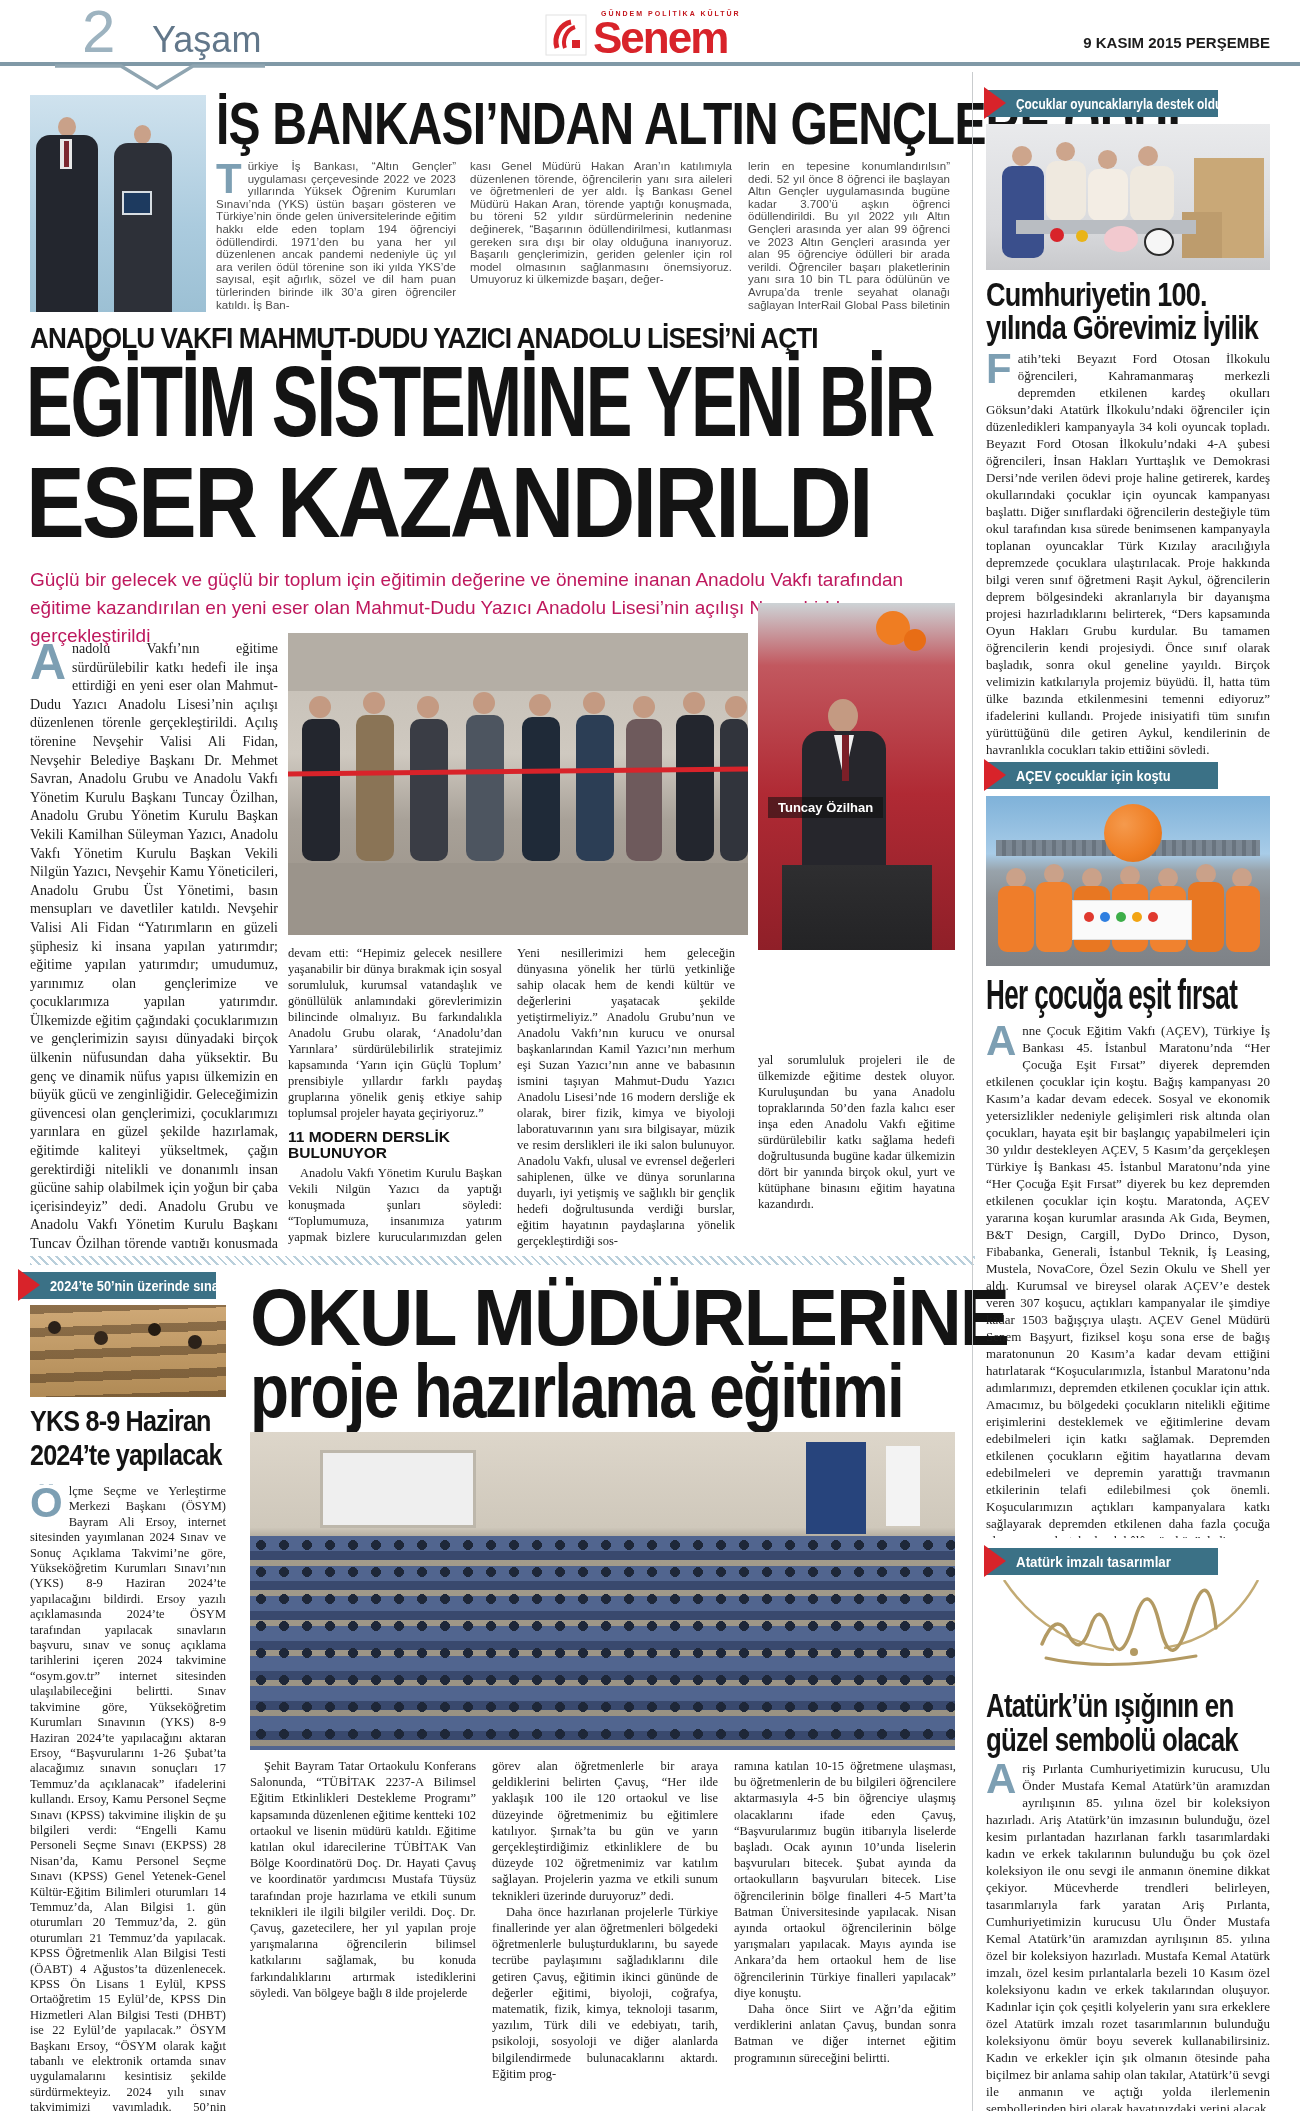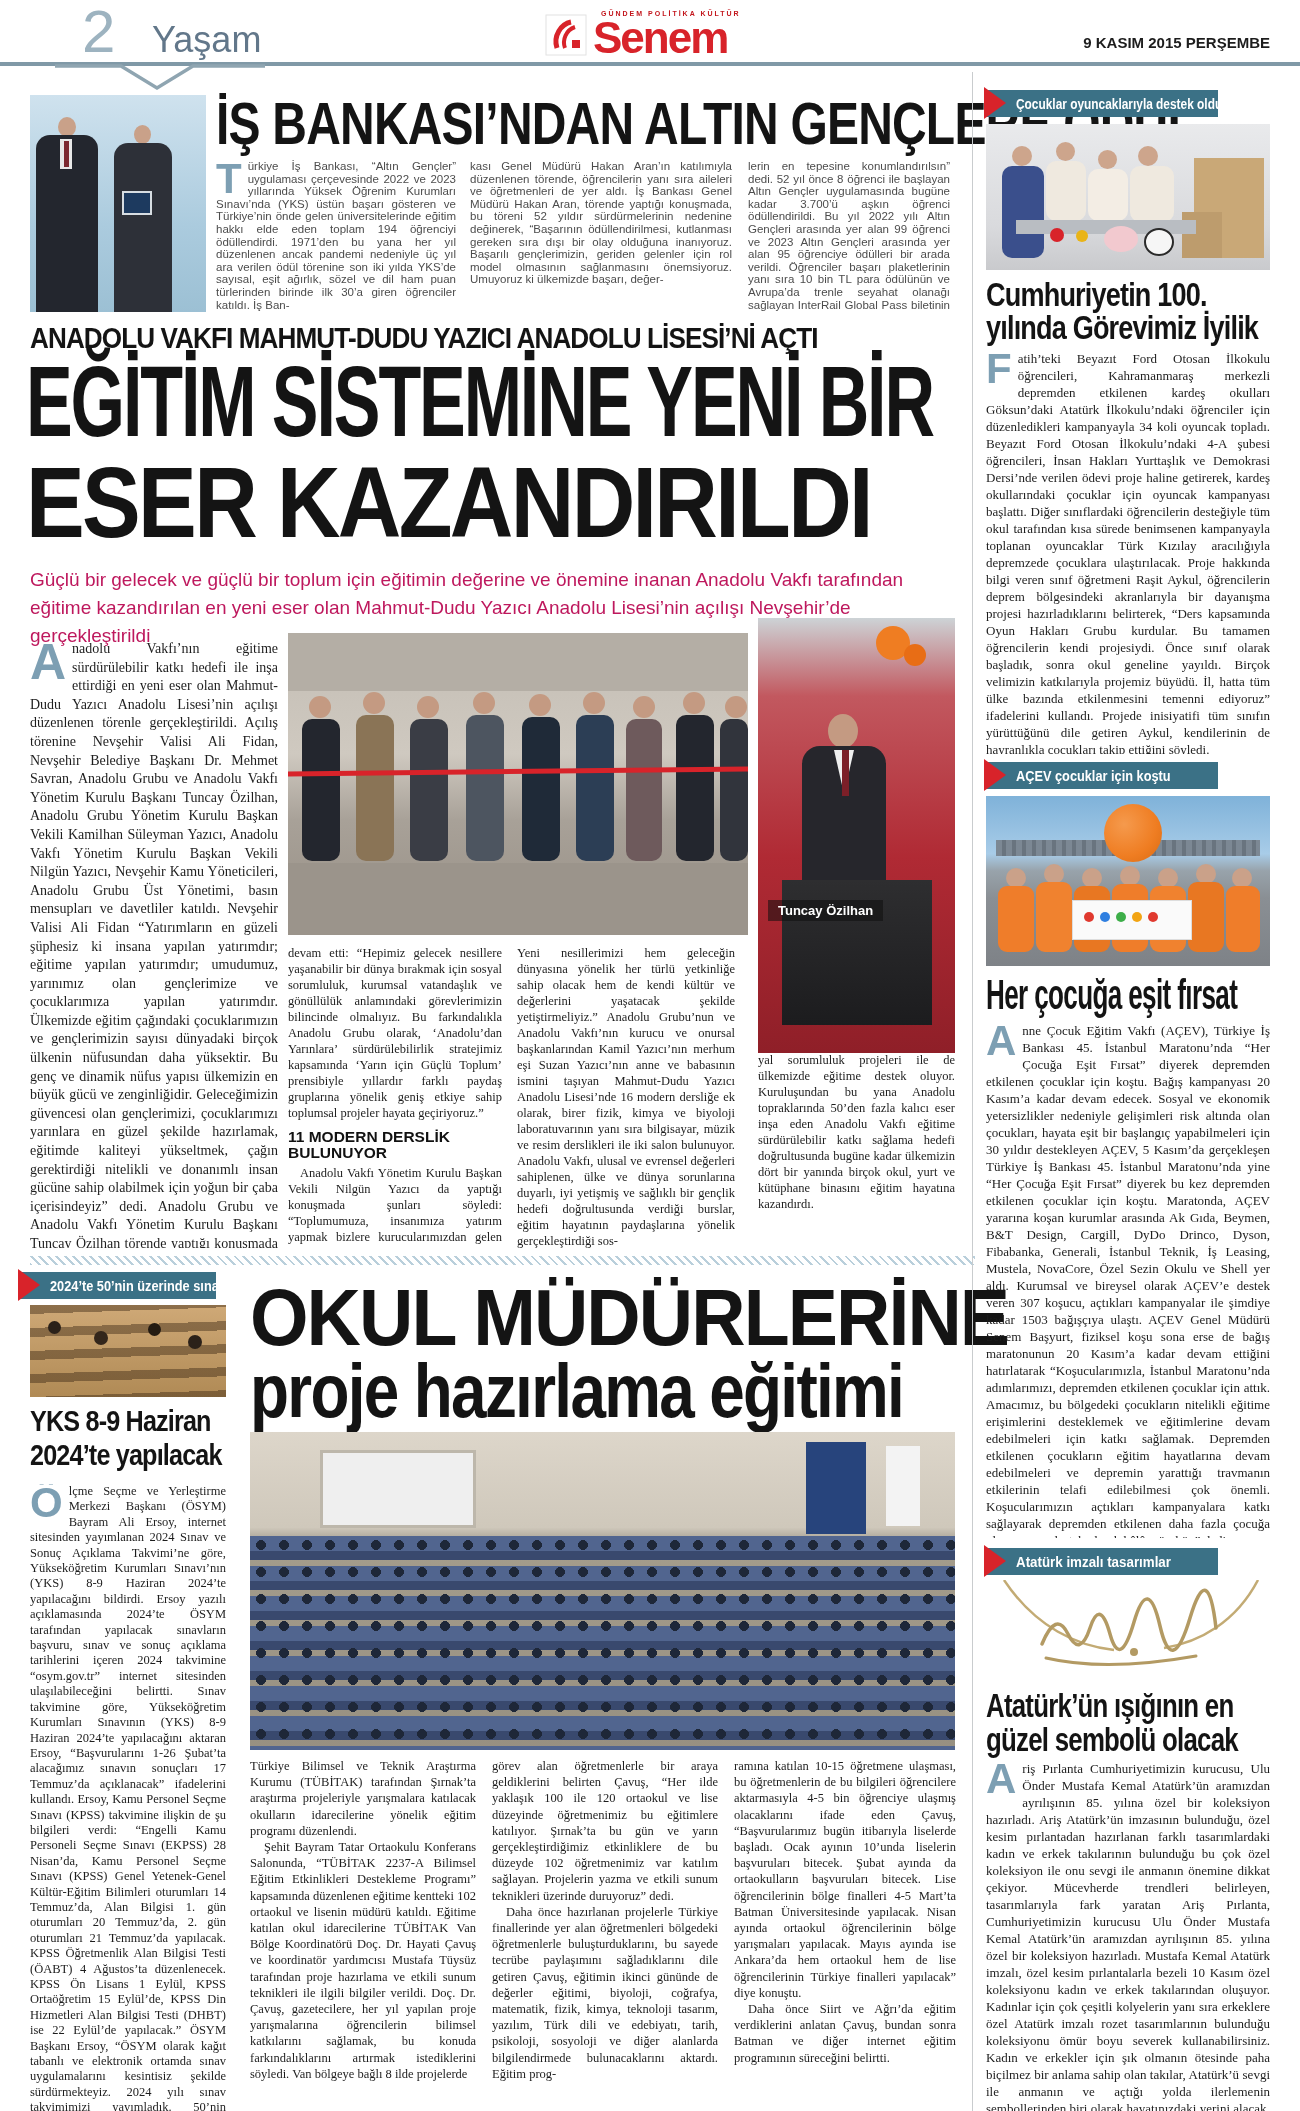--- a/index.html
+++ b/index.html
@@ -115,21 +115,21 @@
       <circle cx="406" cy="70" r="11" fill="#c49a82"></circle>
         <rect x="388" y="82" width="38" height="146" rx="10" fill="#23262e"></rect>
       <circle cx="448" cy="74" r="11" fill="#c49a82"></circle>
         <rect x="432" y="86" width="28" height="142" rx="10" fill="#31343c"></rect>
     </g>
     <rect x="0" y="136" width="460" height="5" fill="#d8232a" transform="rotate(-0.6 230 138)"></rect>
     <rect x="0" y="230" width="460" height="72" fill="#9b948b"></rect>
   </svg>
 </div>
 
-<div class="ph" style="left:758px;top:618px;width:197px;height:435px;background:linear-gradient(180deg,#cdd3d6 0%,#c2585f 18%,#b02a34 55%,#8f1f28 100%)">
+<div class="ph" style="left:758px;top:603px;width:197px;height:347px;background:linear-gradient(180deg,#cdd3d6 0%,#c2585f 18%,#b02a34 55%,#8f1f28 100%)">
   <div class="abs" style="left:118px;top:8px;width:34px;height:34px;border-radius:50%;background:#ef7d22"></div>
   <div class="abs" style="left:146px;top:26px;width:22px;height:22px;border-radius:50%;background:#e86d15"></div>
   <div class="abs" style="left:70px;top:96px;width:30px;height:34px;border-radius:50%;background:#c49a82"></div>
   <div class="abs" style="left:44px;top:128px;width:84px;height:160px;border-radius:18px 18px 0 0;background:#26262c"></div>
   <div class="abs" style="left:76px;top:132px;width:20px;height:44px;background:#efefef;clip-path:polygon(0 0,100% 0,50% 100%)"></div>
   <div class="abs" style="left:84px;top:132px;width:7px;height:46px;background:#7c1f28"></div>
   <div class="abs" style="left:24px;top:262px;width:150px;height:145px;background:linear-gradient(180deg,#2e2e30,#1c1c1e)"></div>
   <div class="cap" style="bottom:132px">Tuncay Özilhan</div>
 </div>
 
@@ -176,21 +176,20 @@
 <div class="ph" style="left:250px;top:1432px;width:705px;height:318px;background:linear-gradient(180deg,#ddd6ca 0%,#cfc8bb 30%,#a9a396 34%,#8e8a80 100%)">
   <div class="abs" style="left:70px;top:18px;width:150px;height:72px;background:#efefef;border:3px solid #bdb7ab"></div>
   <div class="abs" style="left:556px;top:10px;width:60px;height:92px;background:#27447c"></div>
   <div class="abs" style="left:636px;top:14px;width:34px;height:80px;background:#f3f3f3"></div>
   <div class="abs" style="left:0;top:104px;width:705px;height:214px;background:
       radial-gradient(circle 7px at 11px 9px, #1e2738 70%, rgba(0,0,0,0) 71%),
       repeating-linear-gradient(180deg, #51658f 0 15px, #39496e 15px 24px, rgba(160,150,130,.5) 24px 30px);
       background-size:23px 27px, auto"></div>
 </div>
 <div class="abs serif jtxt" style="left:250px;top:1758px;width:226px;height:353px;font-size:12.5px;line-height:16.2px;color:#1d1d1d">
-  <p style="margin:0">Türkiye Bilimsel ve Teknik Araştırma Kurumu (TÜBİTAK) tarafından Şırnak’ta araştırma projeleriyle yarışmalara katılacak okulların idarecilerine yönelik eğitim programı düzenlendi.</p>
   <p style="margin:0;text-indent:14px">Şehit Bayram Tatar Ortaokulu Konferans Salonunda, “TÜBİTAK 2237-A Bilimsel Eğitim Etkinlikleri Destekleme Programı” kapsamında düzenlenen eğitime kentteki 102 ortaokul ve lisenin müdürü katıldı. Eğitime katılan okul idarecilerine TÜBİTAK Van Bölge Koordinatörü Doç. Dr. Hayati Çavuş ve koordinatör yardımcısı Mustafa Tüysüz tarafından proje hazırlama ve etkili sunum teknikleri ile ilgili bilgiler verildi. Doç. Dr. Çavuş, gazetecilere, her yıl yapılan proje yarışmalarına öğrencilerin bilimsel katkılarını sağlamak, bu konuda farkındalıklarını artırmak istediklerini söyledi. Van bölgeye bağlı 8 ilde projelerde</p>
 </div>
 <div class="abs serif jtxt" style="left:492px;top:1758px;width:226px;height:353px;font-size:12.5px;line-height:16.2px;color:#1d1d1d">
   <p style="margin:0">görev alan öğretmenlerle bir araya geldiklerini belirten Çavuş, “Her ilde yaklaşık 100 ile 120 ortaokul ve lise düzeyinde öğretmenimiz bu eğitimlere katılıyor. Şırnak’ta bu gün ve yarın gerçekleştirdiğimiz etkinliklere de bu düzeyde 102 öğretmenimiz var katılım sağlayan. Projelerin yazma ve etkili sunum teknikleri üzerinde duruyoruz” dedi.</p>
   <p style="margin:0;text-indent:14px">Daha önce hazırlanan projelerle Türkiye finallerinde yer alan öğretmenleri bölgedeki öğretmenlerle buluşturduklarını, bu sayede tecrübe paylaşımını sağladıklarını dile getiren Çavuş, eğitimin ikinci gününde de değerler eğitimi, biyoloji, coğrafya, matematik, fizik, kimya, teknoloji tasarım, yazılım, Türk dili ve edebiyatı, tarih, psikoloji, sosyoloji ve diğer alanlarda bilgilendirmede bulunacaklarını aktardı. Eğitim prog-</p>
 </div>
 <div class="abs serif jtxt" style="left:734px;top:1758px;width:222px;height:353px;font-size:12.5px;line-height:16.2px;color:#1d1d1d">
   <p style="margin:0">ramına katılan 10-15 öğretmene ulaşması, bu öğretmenlerin de bu bilgileri öğrencilere aktarmasıyla 4-5 bin öğrenciye ulaşmış olacaklarını ifade eden Çavuş, “Başvurularımız bugün itibarıyla liselerde başladı. Ocak ayının 10’unda liselerin başvuruları bitecek. Şubat ayında da ortaokulların başvuruları bitecek. Lise öğrencilerinin bölge finalleri 4-5 Mart’ta Batman Üniversitesinde yapılacak. Nisan ayında ortaokul öğrencilerinin bölge yarışmaları yapılacak. Mayıs ayında ise Ankara’da hem ortaokul hem de lise öğrencilerinin Türkiye finalleri yapılacak” diye konuştu.</p>
   <p style="margin:0;text-indent:14px">Daha önce Siirt ve Ağrı’da eğitim verdiklerini anlatan Çavuş, bundan sonra Batman ve diğer internet eğitim programının süreceğini belirtti.</p>
 </div>

